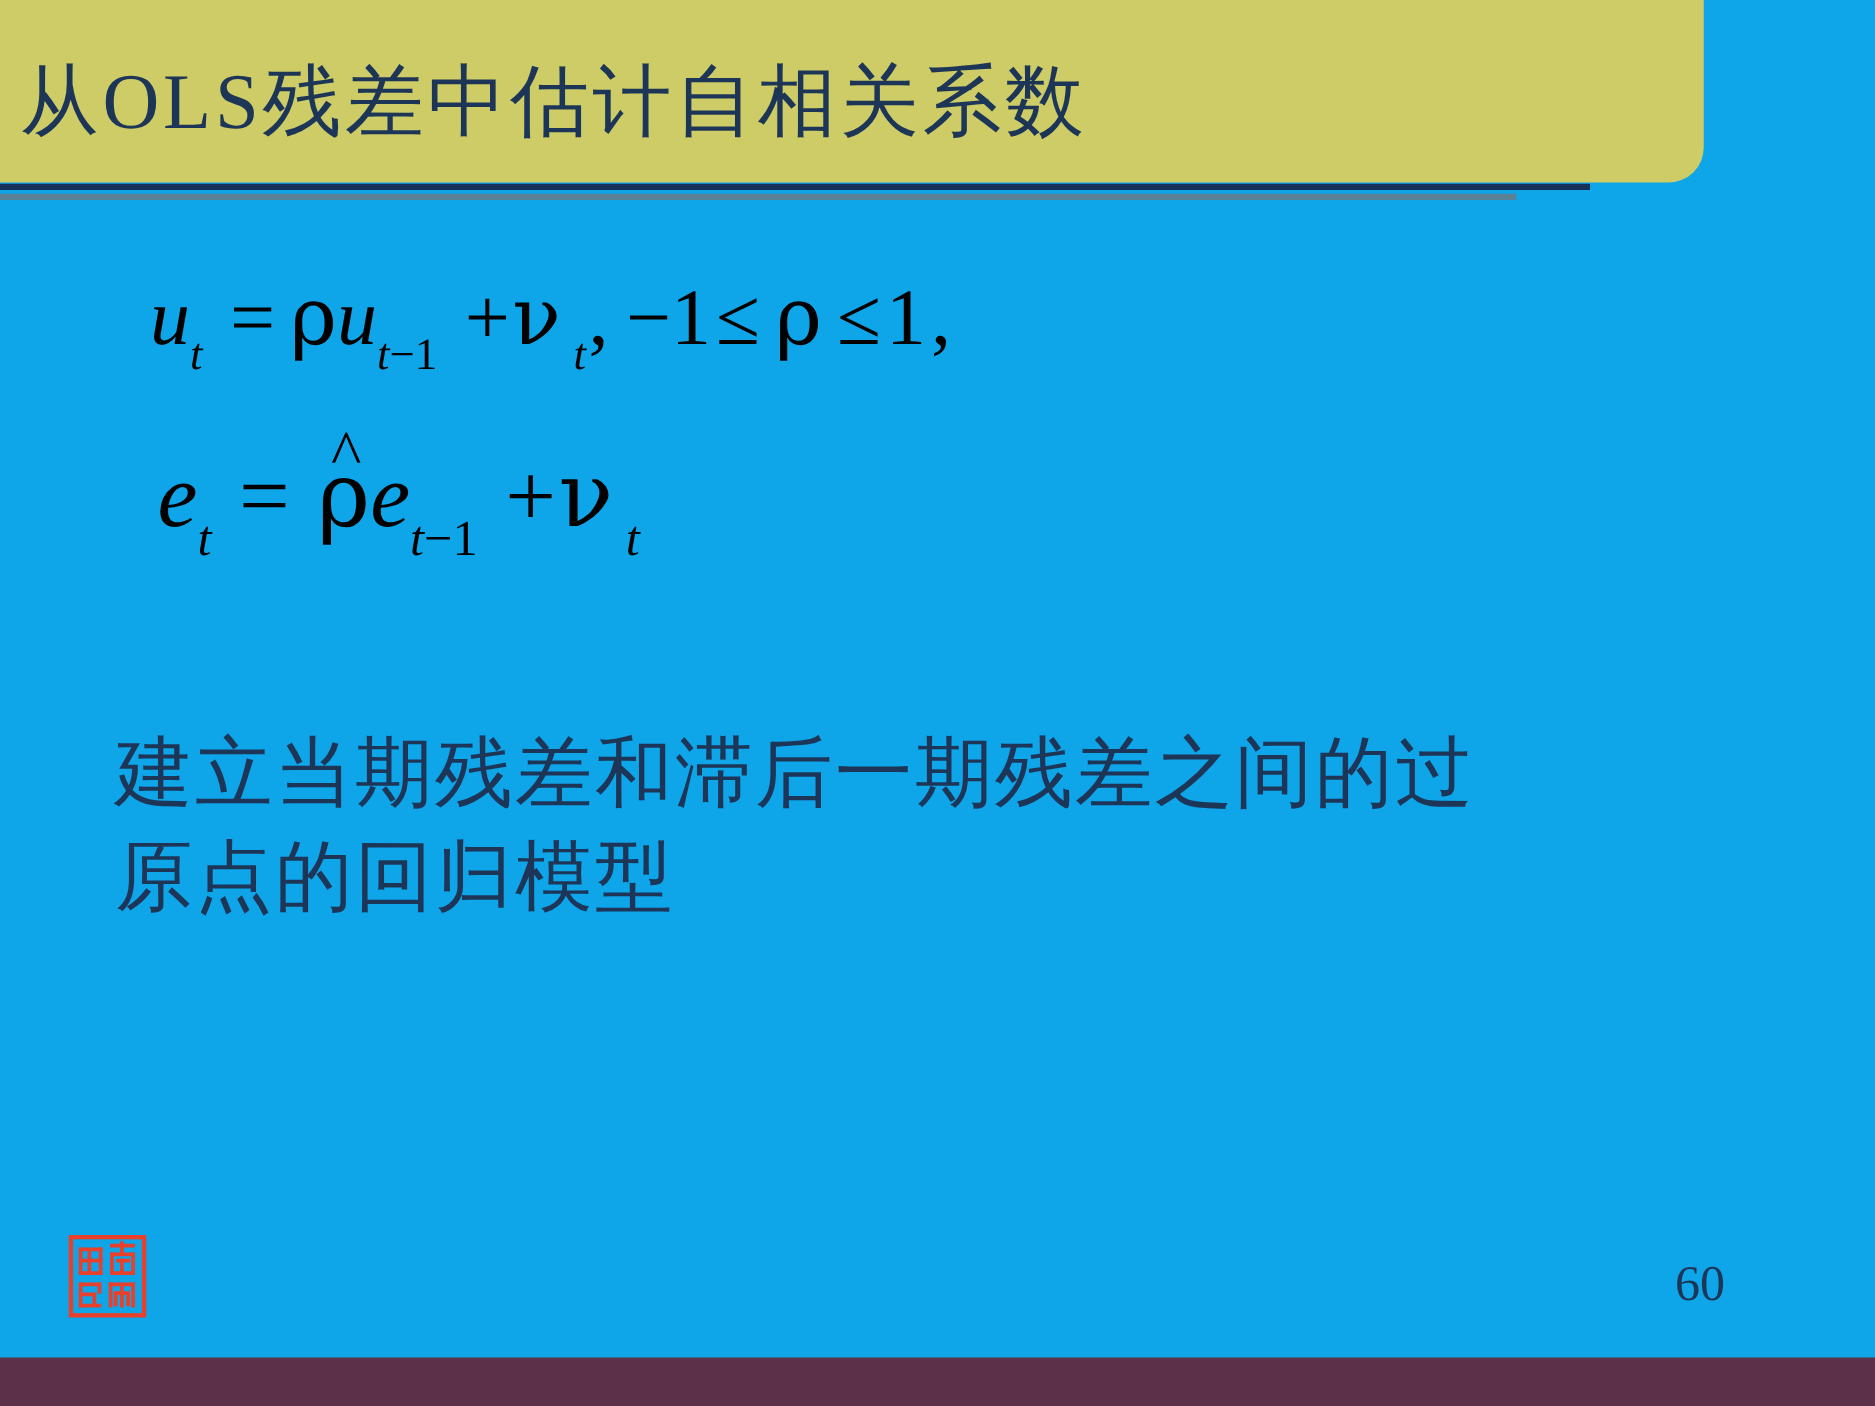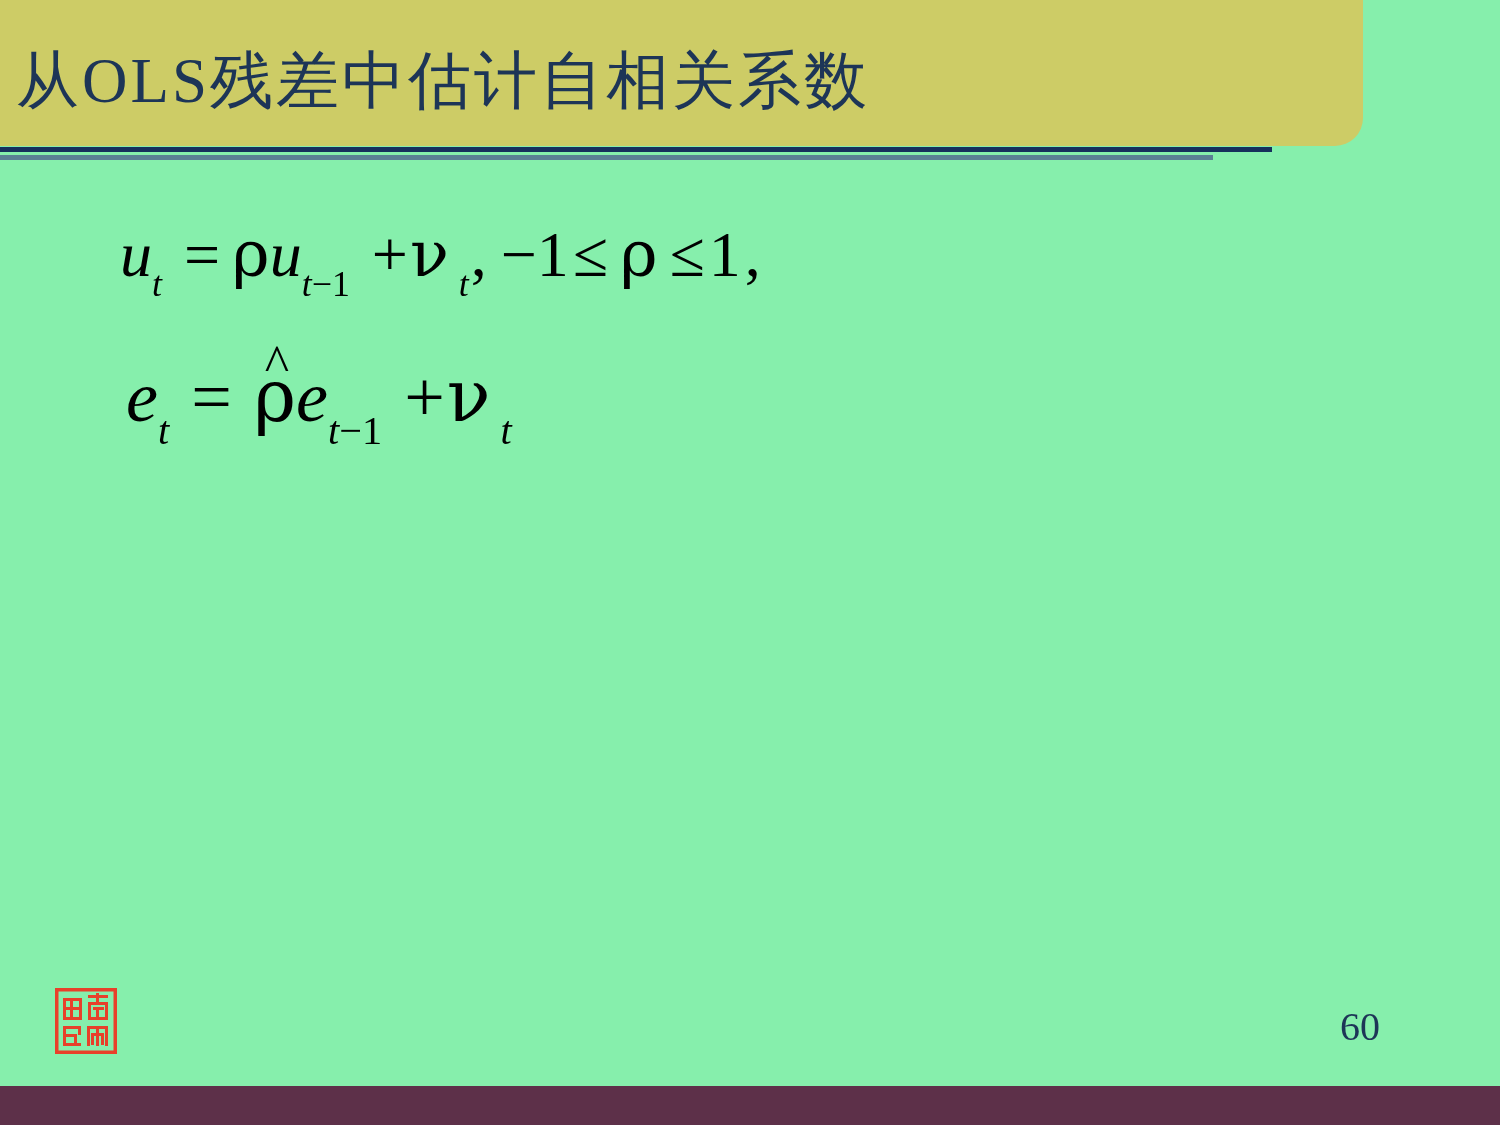--- a/index.html
+++ b/index.html
@@ -8,21 +8,21 @@
     padding: 0;
     background: #ffffff;
   }
   body {
     font-family: "Liberation Serif", serif;
   }
   .slide {
     position: relative;
     width: 1500px;
     height: 1125px;
-    background: #86efac;
+    background: #0ea5e9;
     overflow: hidden;
   }
 
   
   .title-banner {
     position: absolute;
     left: -30px;
     top: -30px;
     width: 1393px;
     height: 176px;
@@ -172,20 +172,24 @@
     <div class="formula formula-1">
       <span class="var">u</span><span class="sub">t</span><span class="sp-m"></span><span class="op">=</span><span class="sp-s"></span><span class="greek">ρ</span><span class="var">u</span><span class="sub"><span>t</span><span class="minus">−</span><span class="num">1</span></span><span class="sp-m"></span><span class="op">+</span><span class="greek">ν</span><span class="sp-s"></span><span class="sub">t</span><span class="op">,</span><span class="sp-s"></span><span class="op">−1</span><span class="op">≤</span><span class="sp-s"></span><span class="greek">ρ</span><span class="sp-s"></span><span class="op">≤</span><span class="op">1</span><span class="op">,</span>
     </div>
 
     <div class="formula formula-2">
       <span class="var">e</span><span class="sub">t</span><span class="sp-m"></span><span class="op">=</span><span class="sp-m"></span><span class="hatted"><span class="hat">^</span><span class="greek">ρ</span></span><span class="var">e</span><span class="sub"><span>t</span><span class="minus">−</span><span class="num">1</span></span><span class="sp-m"></span><span class="op">+</span><span class="greek">ν</span><span class="sp-s"></span><span class="sub">t</span>
     </div>
 
   </div>
 
+  <div class="body-text">
+    <div class="body-line">建立当期残差和滞后一期残差之间的过</div>
+    <div class="body-line">原点的回归模型</div>
+  </div>
 
   <div class="seal">
     <svg width="62" height="66" viewBox="0 0 62 66" xmlns="http://www.w3.org/2000/svg">
       <rect x="1.5" y="1.5" width="59" height="63" fill="none" stroke="#e8402a" stroke-width="4"></rect>
       <g fill="#e8402a">
 
         <rect x="8" y="10" width="3" height="22"></rect>
         <rect x="8" y="10" width="19" height="3"></rect>
         <rect x="8" y="19" width="19" height="3"></rect>
         <rect x="8" y="29" width="19" height="3"></rect>

